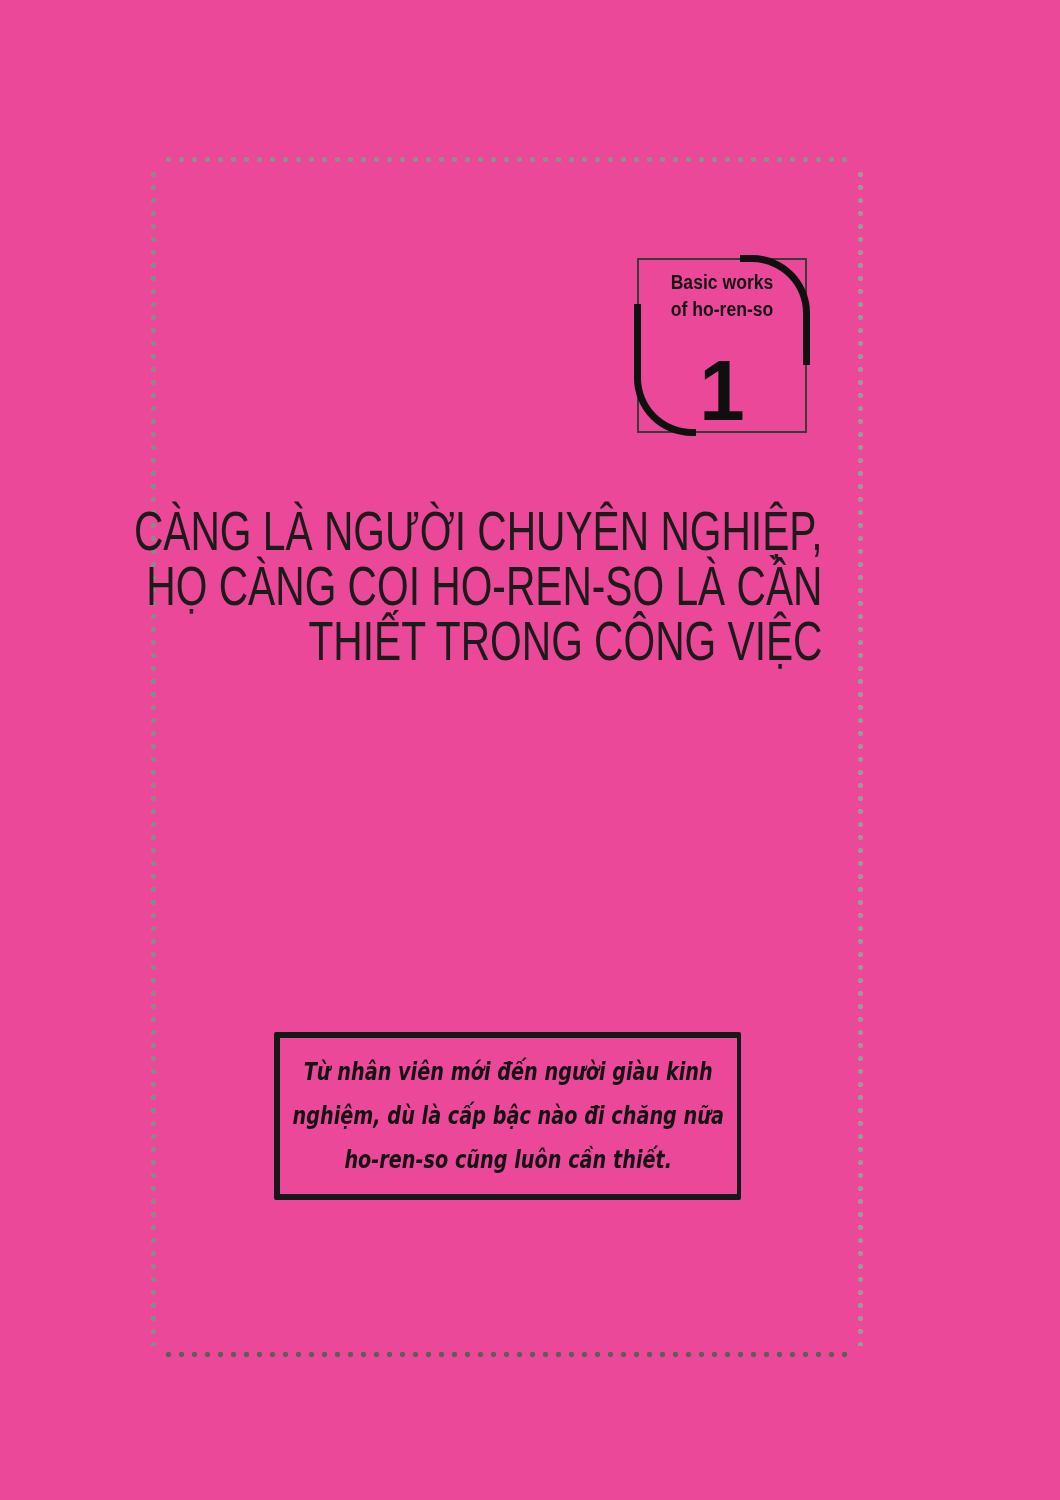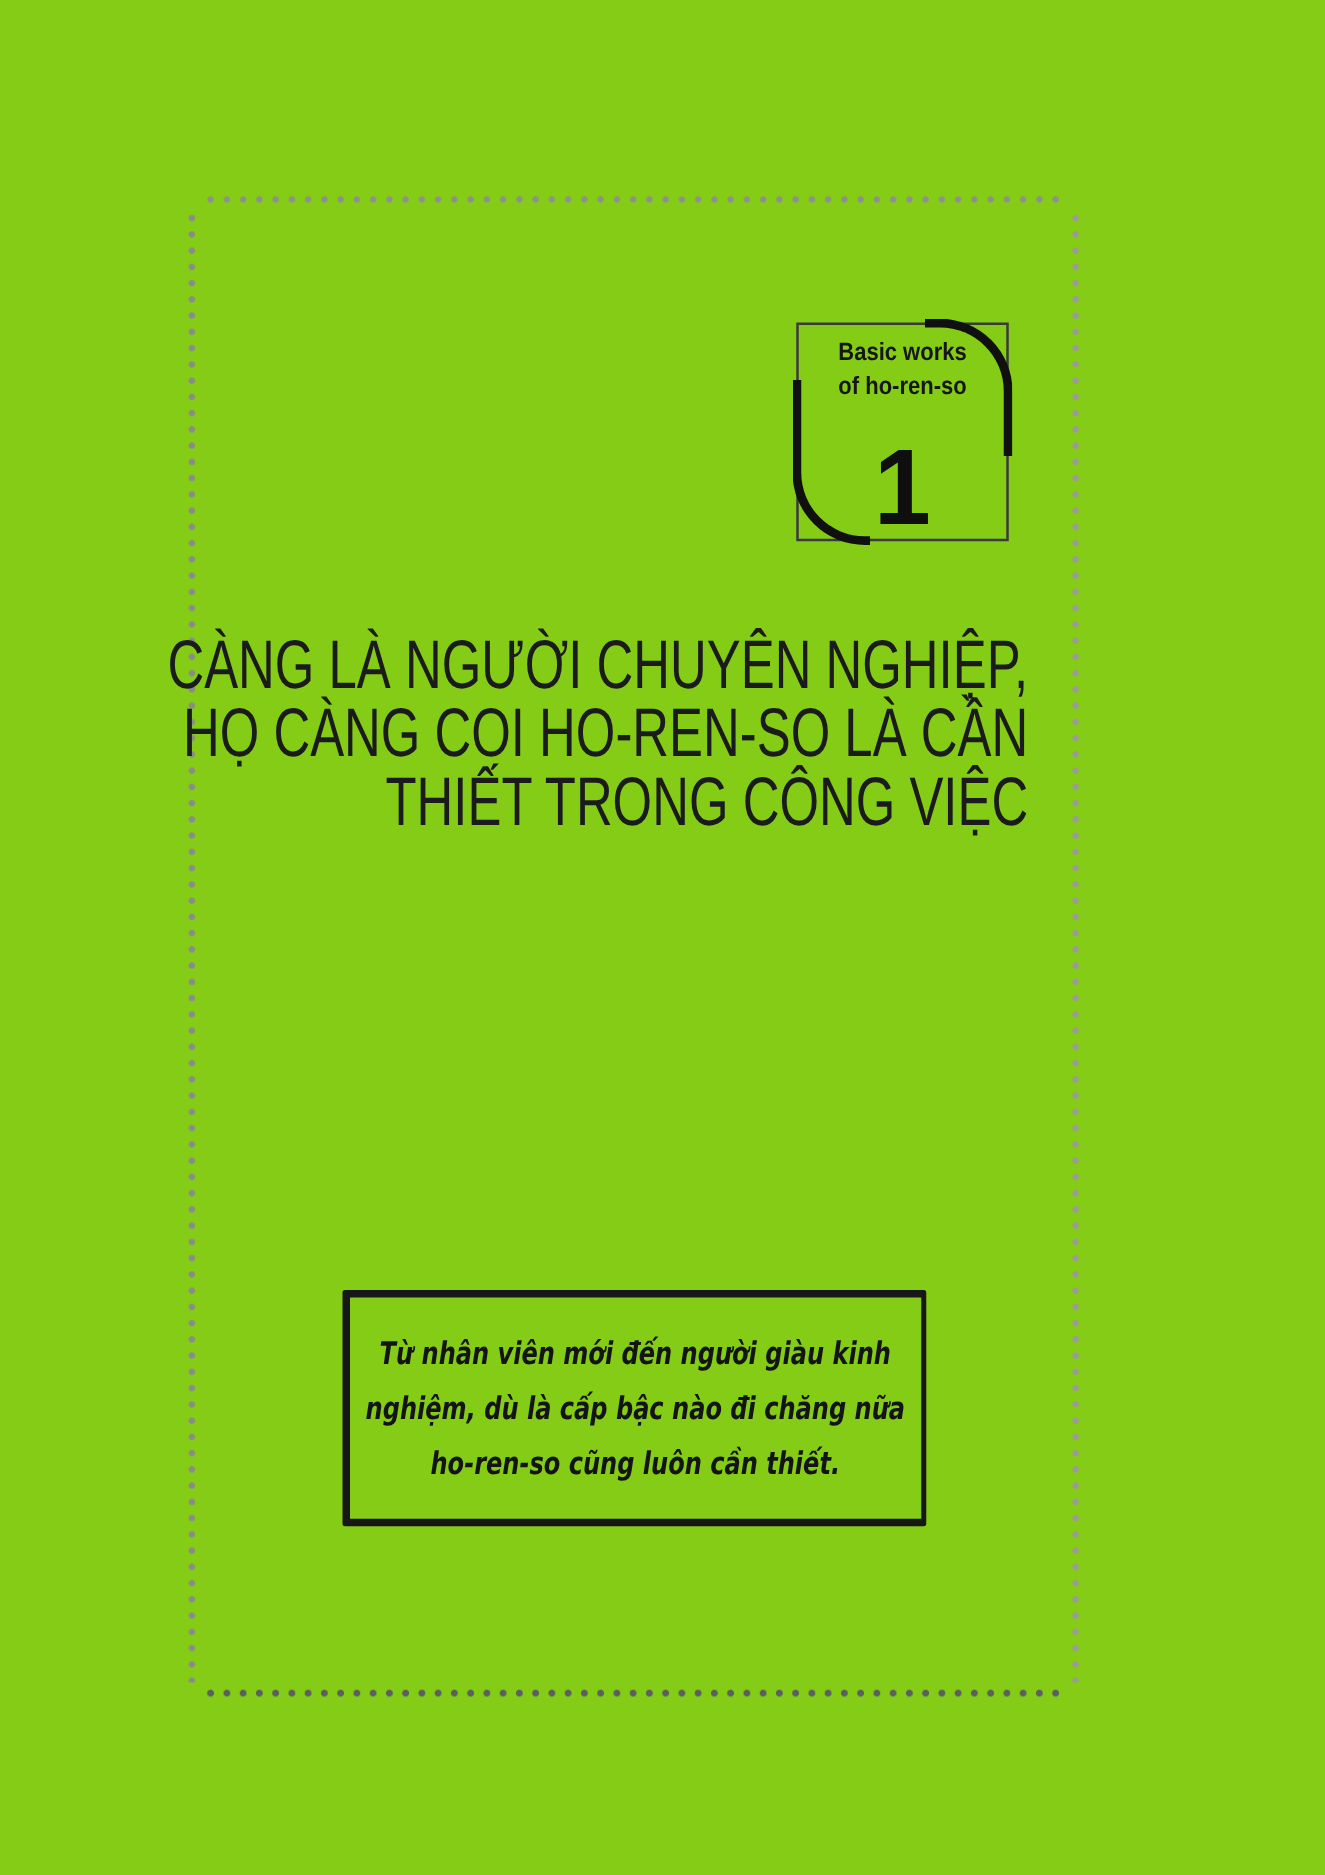--- a/index.html
+++ b/index.html
@@ -3,21 +3,21 @@
 <meta charset="utf-8">
 <style>
   * { margin: 0; padding: 0; box-sizing: border-box; }
   html, body { background: #e9e9e9; }
   body { font-family: "Liberation Sans", sans-serif; }
 
   .page {
     position: relative;
     width: 1060px;
     height: 1500px;
-    background: #84cc16;
+    background: #ec4899;
     overflow: hidden;
     margin: 0 auto;
   }
 
   
   .dotted-frame {
     position: absolute;
     left: 150px; top: 156px;
     width: 714px; height: 1202px;
   }
@@ -109,21 +109,21 @@
     white-space: nowrap;
     transform: scaleX(0.74);
     transform-origin: 100% 0;
   }
   .chapter-title span { display: block; }
 
   
   .quote-box {
     position: absolute;
     left: 274px; top: 1032px;
-    width: 467px; height: 189px;
+    width: 467px; height: 168px;
     border: 6px solid #171717;
     border-right-width: 4px;
     border-radius: 2px;
     display: flex;
     align-items: center;
     justify-content: center;
   }
   .quote-text {
     text-align: center;
     font-family: "DejaVu Sans", sans-serif;

